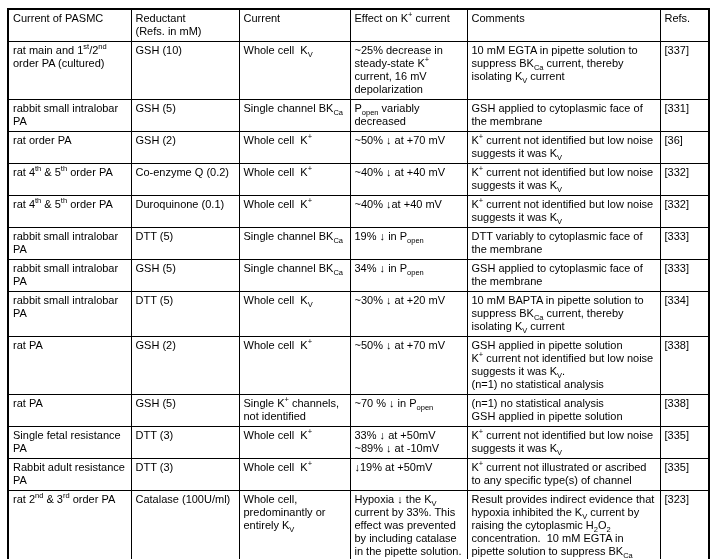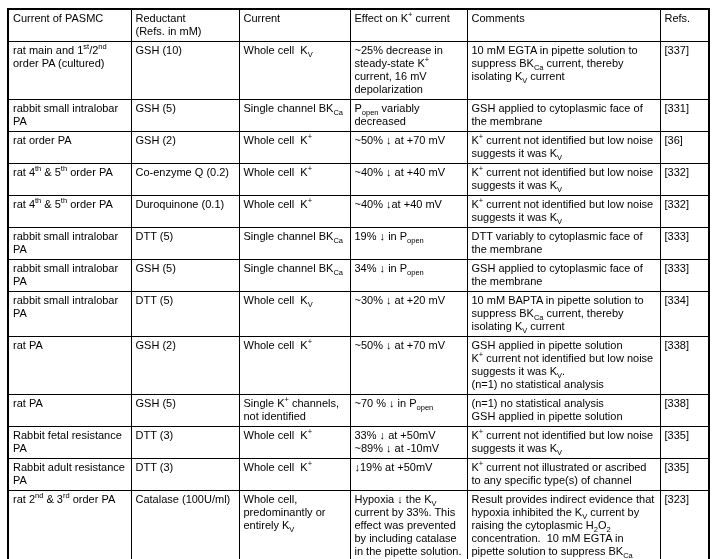--- a/index.html
+++ b/index.html
@@ -147,21 +147,21 @@
         <tr>
           <td>rat PA</td>
           <td>GSH (5)</td>
           <td>Single K<sup>+</sup> channels, not identified</td>
           <td>~70 % ↓ in P<sub>open</sub></td>
           <td>(n=1) no statistical analysis
 GSH applied in pipette solution</td>
           <td>[338]</td>
         </tr>
         <tr>
-          <td>Rabbit fetal resistance PA</td>
+          <td>Single fetal resistance PA</td>
           <td>DTT (3)</td>
           <td>Whole cell  K<sup>+</sup></td>
           <td>33% ↓ at +50mV
 ~89% ↓ at -10mV</td>
           <td>K<sup>+</sup> current not identified but low noise suggests it was K<sub>V</sub></td>
           <td>[335]</td>
         </tr>
         <tr>
           <td>Rabbit adult resistance PA</td>
           <td>DTT (3)</td>

